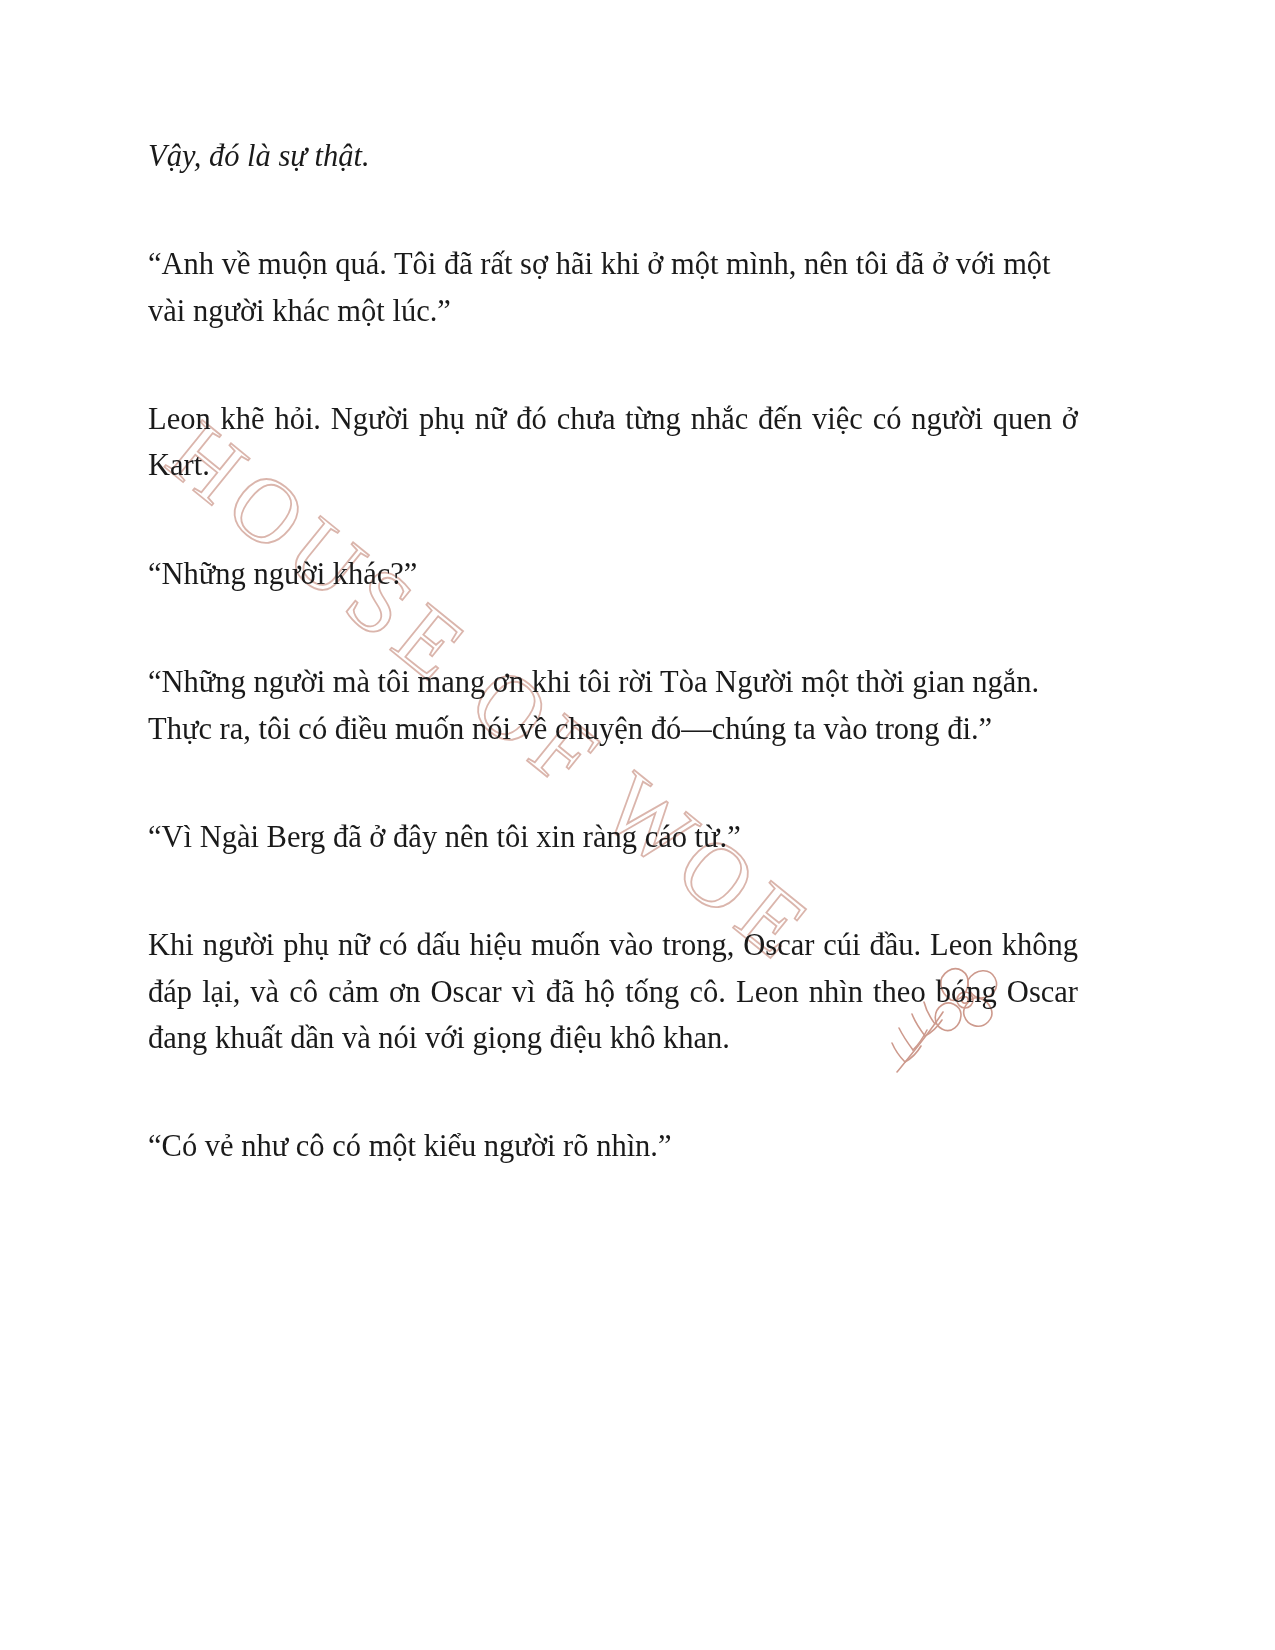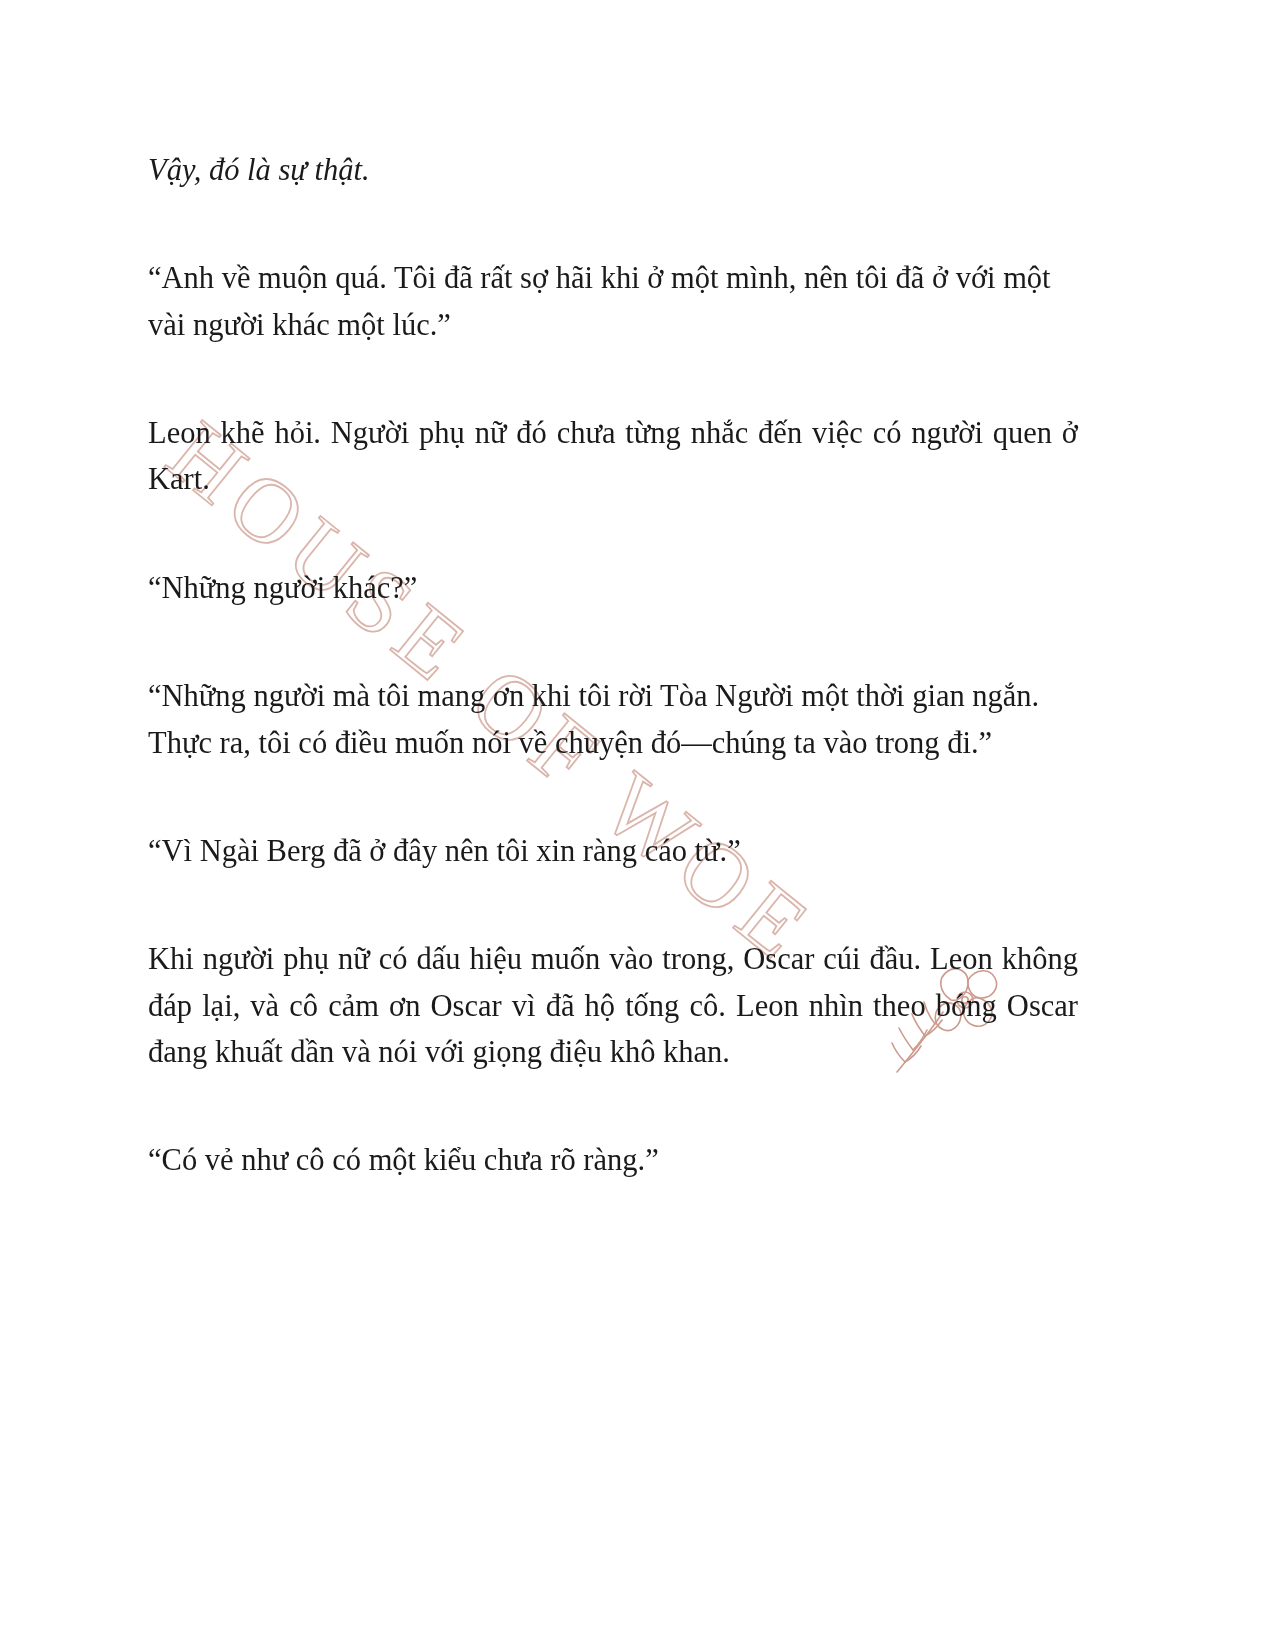--- a/index.html
+++ b/index.html
@@ -16,21 +16,21 @@
     font-family: "Liberation Serif", "DejaVu Serif", serif;
   }
   .content {
     position: absolute;
     left: 148px;
     top: 132px;
     width: 930px;
     z-index: 3;
   }
   p.para {
-    margin: 15px 0 62px 0;
+    margin: 1px 0 62px 0;
     font-size: 30.5px;
     line-height: 1.52;
     color: #1a1a1a;
     text-align: left;
   }
   p.para.italic {
     font-style: italic;
   }
   p.para.justify {
     text-align: justify;
@@ -105,16 +105,16 @@
   </div>
 
   <div class="content">
     <p class="para italic">Vậy, đó là sự thật.</p>
     <p class="para">“Anh về muộn quá. Tôi đã rất sợ hãi khi ở một mình, nên tôi đã ở với một vài người khác một lúc.”</p>
     <p class="para justify">Leon khẽ hỏi. Người phụ nữ đó chưa từng nhắc đến việc có người quen ở Kart.</p>
     <p class="para">“Những người khác?”</p>
     <p class="para">“Những người mà tôi mang ơn khi tôi rời Tòa Người một thời gian ngắn. Thực ra, tôi có điều muốn nói về chuyện đó—chúng ta vào trong đi.”</p>
     <p class="para">“Vì Ngài Berg đã ở đây nên tôi xin ràng cáo từ.”</p>
     <p class="para justify">Khi người phụ nữ có dấu hiệu muốn vào trong, Oscar cúi đầu. Leon không đáp lại, và cô cảm ơn Oscar vì đã hộ tống cô. Leon nhìn theo bóng Oscar đang khuất dần và nói với giọng điệu khô khan.</p>
-    <p class="para last">“Có vẻ như cô có một kiểu chưa rõ ràng.”</p>
+    <p class="para last">“Có vẻ như cô có một kiểu người rõ nhìn.”</p>
   </div>
 
 </div>
 
 </body></html>

